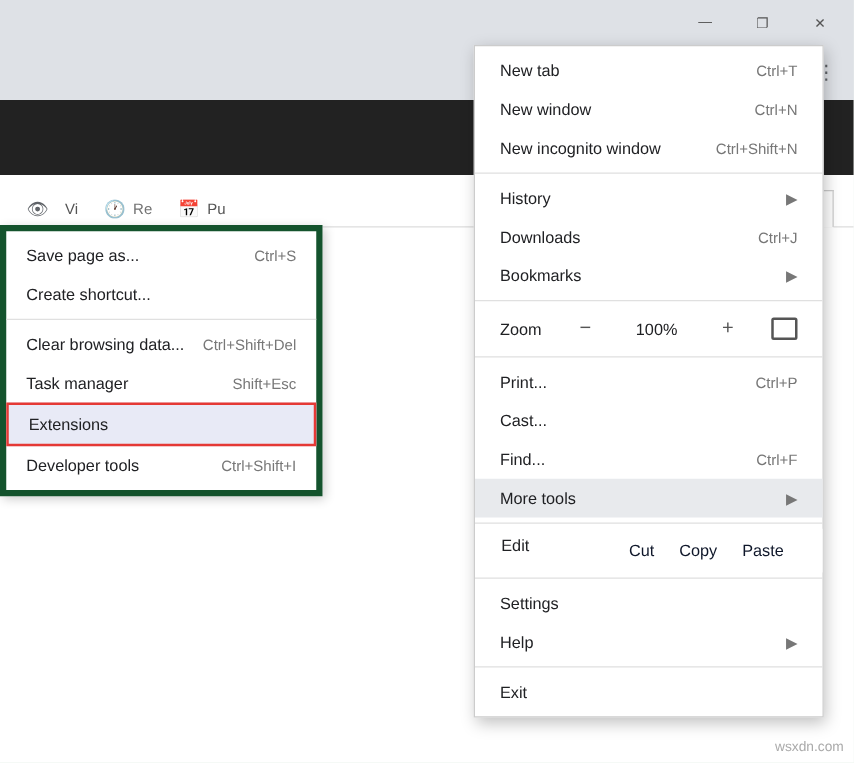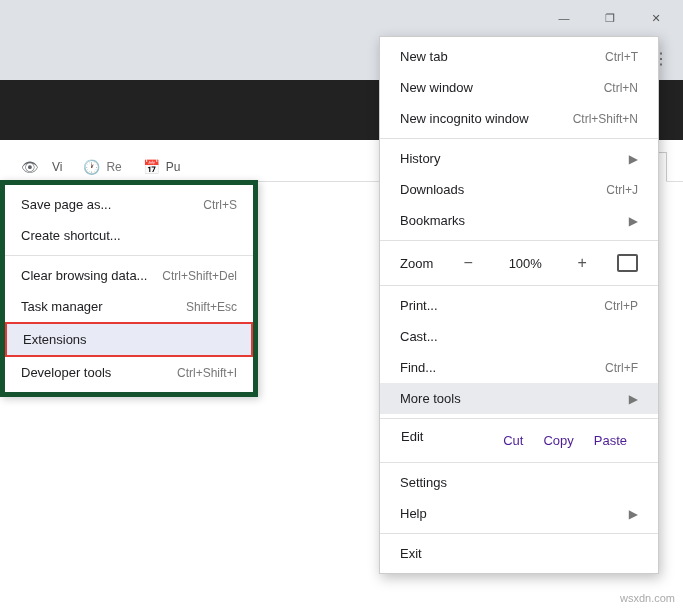--- a/index.html
+++ b/index.html
@@ -245,21 +245,21 @@
       background: white;
     }
     .edit-row-label {
       flex: 1;
       font-size: 13px;
       color: #202124;
     }
     .edit-btn {
       padding: 4px 10px;
       font-size: 13px;
-      color: #4c1d95;
+      color: #0f172a;
       cursor: pointer;
       border-radius: 3px;
     }
 
     
     .menu-item.more-tools-active {
       background: #e8eaed;
     }
 
     

